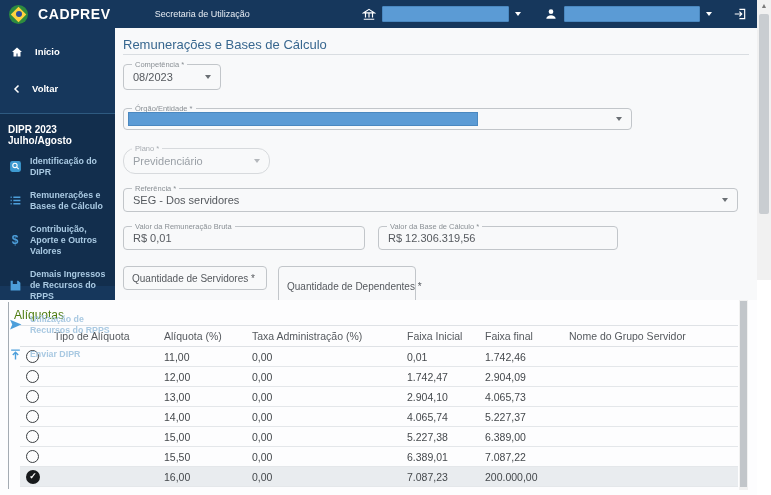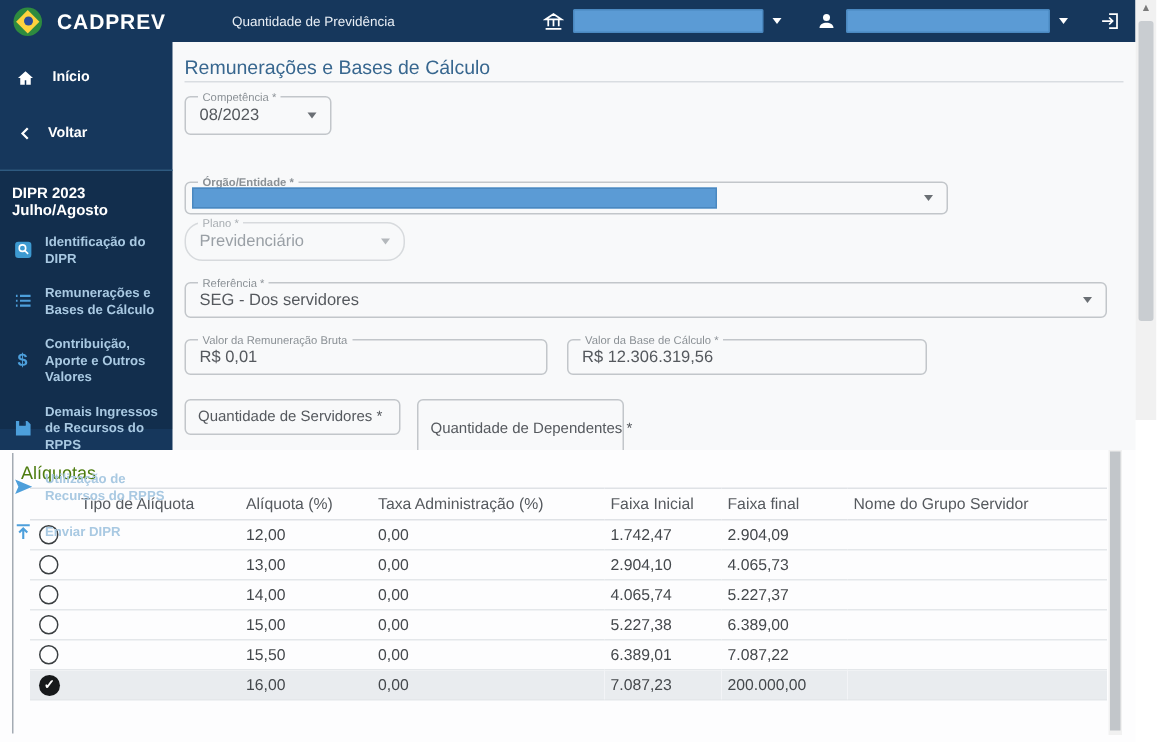--- a/index.html
+++ b/index.html
@@ -61,21 +61,21 @@
   .field.disabled { border-color:#d7dadd; }
   .field.disabled .fvalue { color:#9aa0a6; }
   .field.disabled .flabel { color:#a8adb2; }
   .field.disabled .fcaret { border-top-color:#b4b8bc; }
   .field .inner-redacted { position:absolute; left:4px; top:3px; height:14px; width:350px;
     background:#5b9bd5; border:1px solid #4a88c0; }
   .fplaceholder { position:absolute; left:8px; top:50%; transform:translateY(-50%);
     font-size:10px; color:#55595e; white-space:nowrap; }
 
   #f-competencia { left:8px; top:36px; width:98px; height:26px; }
-  #f-orgao       { left:8px; top:93px; width:509px; height:22px;font-weight:bold; }
+  #f-orgao       { left:8px; top:80px; width:509px; height:22px; }
   #f-plano       { left:8px; top:120px; width:147px; height:26px;border-radius:12px; }
   #f-referencia  { left:8px; top:160px; width:615px; height:24px; }
   #f-remuneracao { left:8px; top:198px; width:242px; height:24px; }
   #f-base        { left:263px; top:198px; width:240px; height:24px; }
   #f-servidores  { left:8px; top:238px; width:144px; height:24px; }
   #f-dependentes { left:163px; top:238px; width:138px; height:40px; }
 
   
   .bottom-panel { position:absolute; left:0; top:300px; width:757px; height:195px; background:#fdfdfe; }
   .bottom-panel::before { content:''; position:absolute; left:8px; top:2px; height:187px;
@@ -103,21 +103,21 @@
     background:#c9cdd1; border-radius:2px; }
   .panel-scrollbar { position:absolute; right:9px; top:0; width:9px; height:190px; background:#f1f1f1; }
   .panel-scroll-thumb { position:absolute; top:1px; left:1px; width:7px; height:186px; background:#c2c6ca; }
 </style>
 </head>
 <body>
 
 <div class="app-header">
   <div class="logo"></div>
   <div class="app-name">CADPREV</div>
-  <div class="app-subtitle">Quantidade de Previdência</div>
+  <div class="app-subtitle">Secretaria de Utilização</div>
   <div class="hdr-right">
     <div class="hdr-icon">
       <svg viewBox="0 0 24 24" fill="none" stroke="#ffffff" stroke-width="2">
         <path d="M3 21h18M4 10h16M6 10v8M12 10v8M18 10v8M3 10l9-6 9 6z"></path>
       </svg>
     </div>
     <div style="display:flex;align-items:center;gap:6px;cursor:pointer;">
       <div class="redacted-bar bar-1"></div>
       <div class="caret-w"></div>
     </div>
@@ -284,20 +284,29 @@
         <th>Taxa Administração (%)</th>
         <th>Faixa Inicial</th>
         <th>Faixa final</th>
         <th>Nome do Grupo Servidor</th>
       </tr>
     </thead>
     <tbody id="aliquotas-tbody">
         <tr>
           <td><span class="radio"></span></td>
           <td></td>
+          <td>11,00</td>
+          <td>0,00</td>
+          <td>0,01</td>
+          <td>1.742,46</td>
+          <td></td>
+        </tr>
+        <tr>
+          <td><span class="radio"></span></td>
+          <td></td>
           <td>12,00</td>
           <td>0,00</td>
           <td>1.742,47</td>
           <td>2.904,09</td>
           <td></td>
         </tr>
         <tr>
           <td><span class="radio"></span></td>
           <td></td>
           <td>13,00</td>

